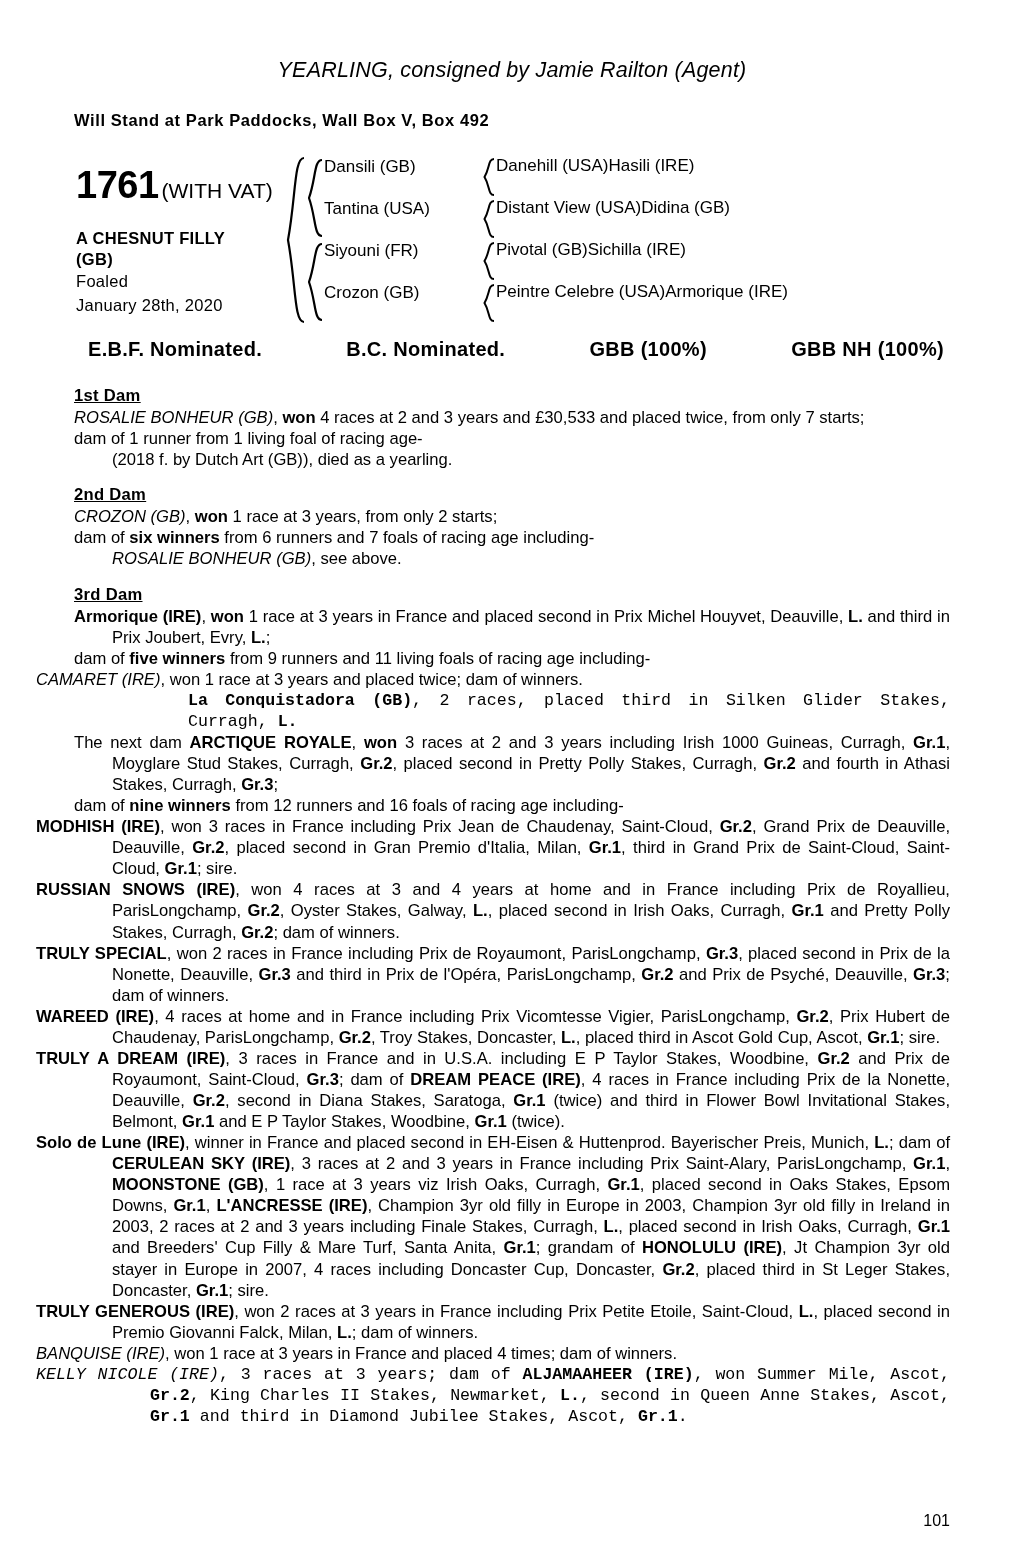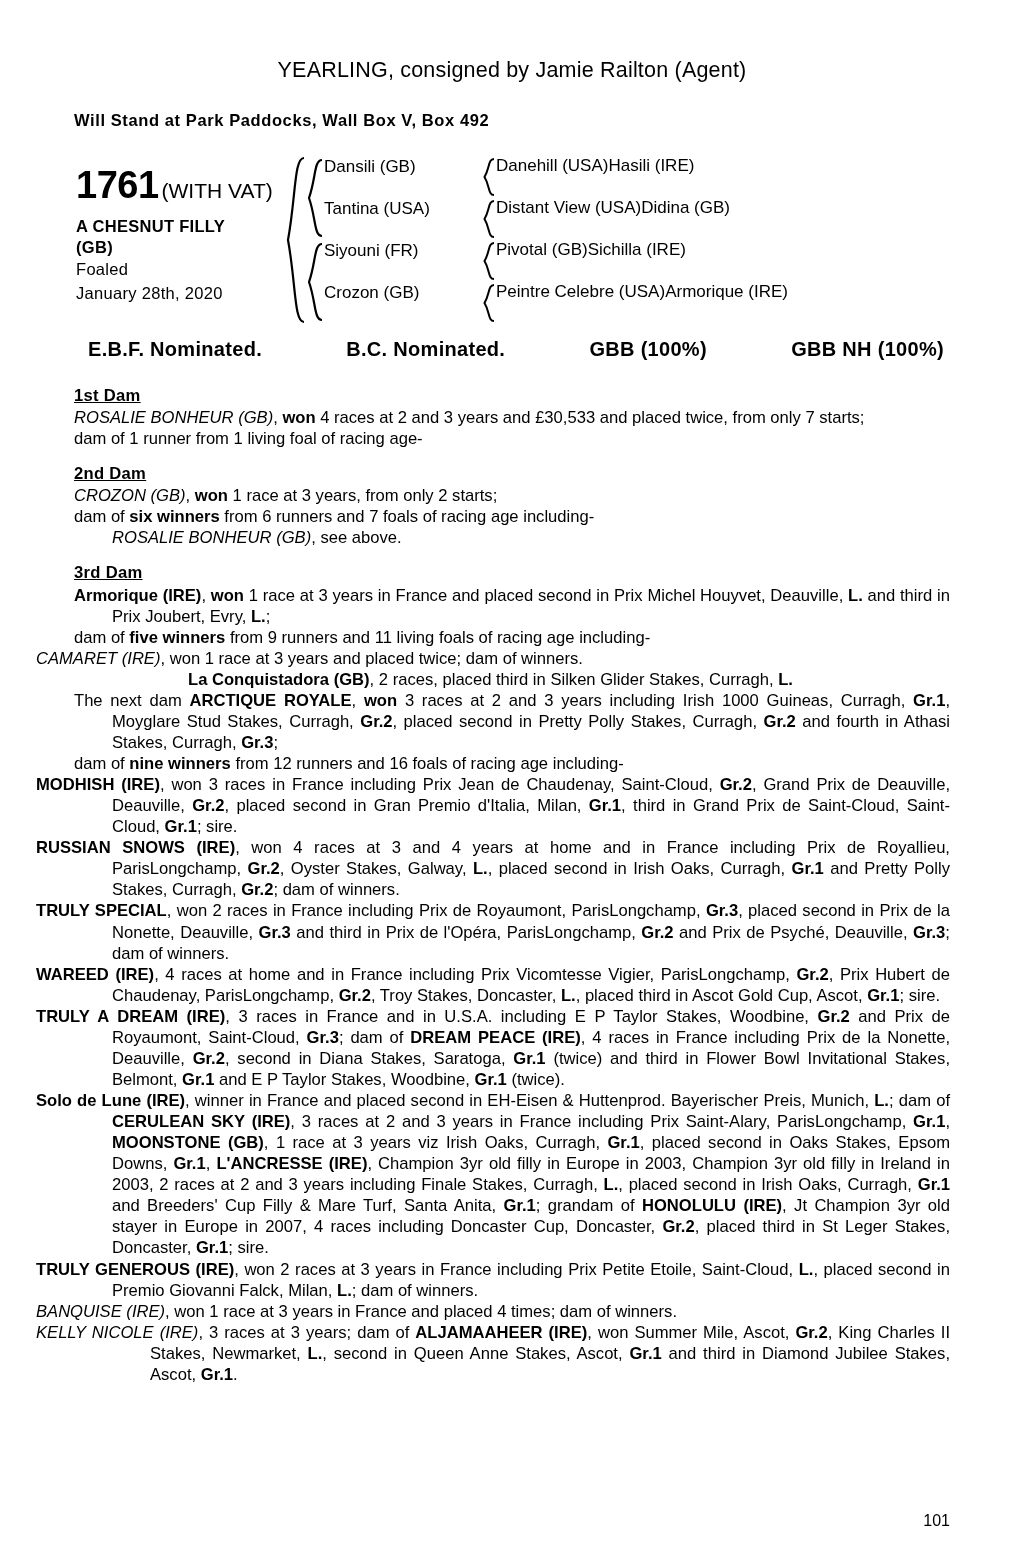--- a/index.html
+++ b/index.html
@@ -16,20 +16,21 @@
   }
   .page {
     width: 1024px;
     min-height: 1558px;
     box-sizing: border-box;
     padding: 44px 74px 30px 74px;
     position: relative;
   }
   .consign {
     text-align: center;
+    font-style: italic;
     font-size: 21.5px;
     letter-spacing: 0.2px;
     margin-top: 14px;
     margin-bottom: 28px;
   }
   .standing {
     font-weight: bold;
     font-size: 16.5px;
     letter-spacing: 0.6px;
     margin-bottom: 26px;
@@ -56,21 +57,21 @@
     letter-spacing: -0.5px;
     line-height: 1;
   }
   .vat {
     font-size: 21px;
     margin-left: 3px;
   }
   .desc {
     font-size: 16.5px;
     font-weight: bold;
-    margin-top: 12px;
+    margin-top: 24px;
     line-height: 1.25;
     letter-spacing: 0.3px;
   }
   .foaled {
     font-size: 16.5px;
     line-height: 1.3;
     margin-top: 2px;
     font-weight: normal;
   }
 
@@ -130,21 +131,21 @@
     text-decoration: underline;
   }
   .damhead.first { margin-top: 0; }
   p.block {
     margin: 0 0 0 0;
     text-align: justify;
     text-justify: inter-word;
   }
   .ind1 { padding-left: 38px; text-indent: -38px; }
   .ind2 { padding-left: 76px; text-indent: -76px; }
-  .ind3 { padding-left: 114px; text-indent: -114px; }
+  .ind3 { padding-left: 114px; text-indent: -114px; font-family: Liberation Mono, monospace; }
   .hang0 { padding-left: 0; }
   .pl38 { padding-left: 38px; }
   .pl76 { padding-left: 76px; }
   .pl114 { padding-left: 114px; }
   .it { font-style: italic; }
   .b { font-weight: bold; }
   .nextdam { margin-top: 14px; }
   .pageno {
     position: absolute;
     right: 74px;
@@ -277,20 +278,21 @@
     <span>B.C. Nominated.</span>
     <span>GBB (100%)</span>
     <span>GBB NH (100%)</span>
   </div>
 
   <div class="body">
 
     <div class="damhead first">1st Dam</div>
     <p class="block ind1"><span class="it">ROSALIE BONHEUR (GB)</span>, <span class="b">won</span> 4 races at 2 and 3 years and £30,533 and placed twice, from only 7 starts;</p>
     <p class="block hang0">dam of 1 runner from 1 living foal of racing age-</p>
+    <p class="block pl38">(2018 f. by Dutch Art (GB)), died as a yearling.</p>
 
     <div class="damhead">2nd Dam</div>
     <p class="block ind1"><span class="it">CROZON (GB)</span>, <span class="b">won</span> 1 race at 3 years, from only 2 starts;</p>
     <p class="block hang0">dam of <span class="b">six winners</span> from 6 runners and 7 foals of racing age including-</p>
     <p class="block pl38"><span class="it">ROSALIE BONHEUR (GB)</span>, see above.</p>
 
     <div class="damhead">3rd Dam</div>
     <p class="block ind1"><span class="b">Armorique (IRE)</span>, <span class="b">won</span> 1 race at 3 years in France and placed second in Prix Michel Houyvet, Deauville, <span class="b">L.</span> and third in Prix Joubert, Evry, <span class="b">L.</span>;</p>
     <p class="block hang0">dam of <span class="b">five winners</span> from 9 runners and 11 living foals of racing age including-</p>
     <p class="block ind2 pl38"><span class="it">CAMARET (IRE)</span>, won 1 race at 3 years and placed twice; dam of winners.</p>

